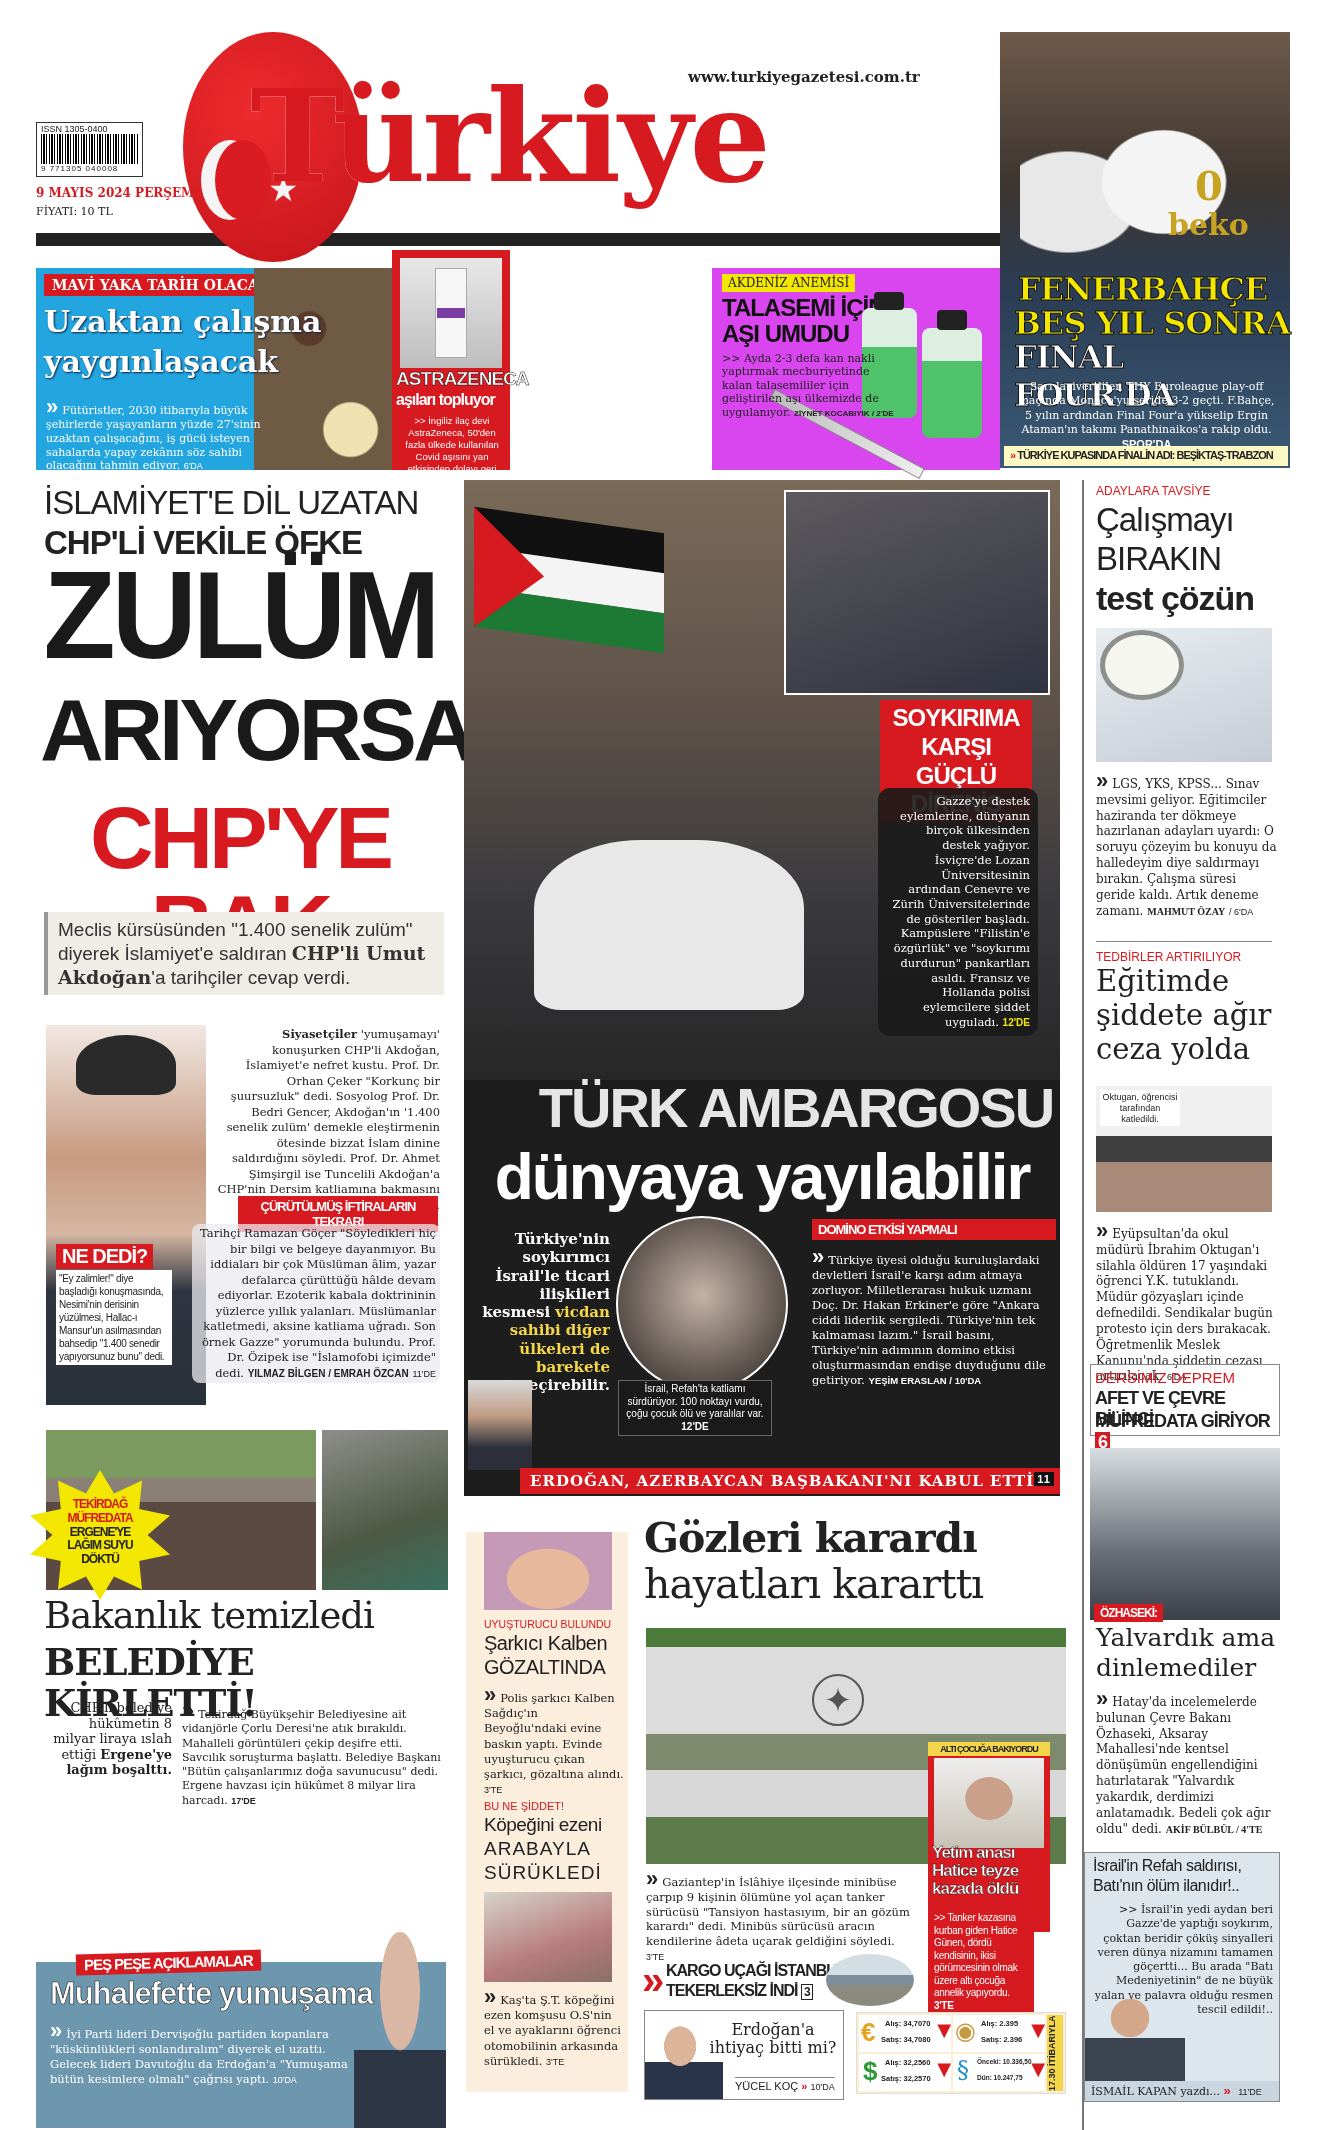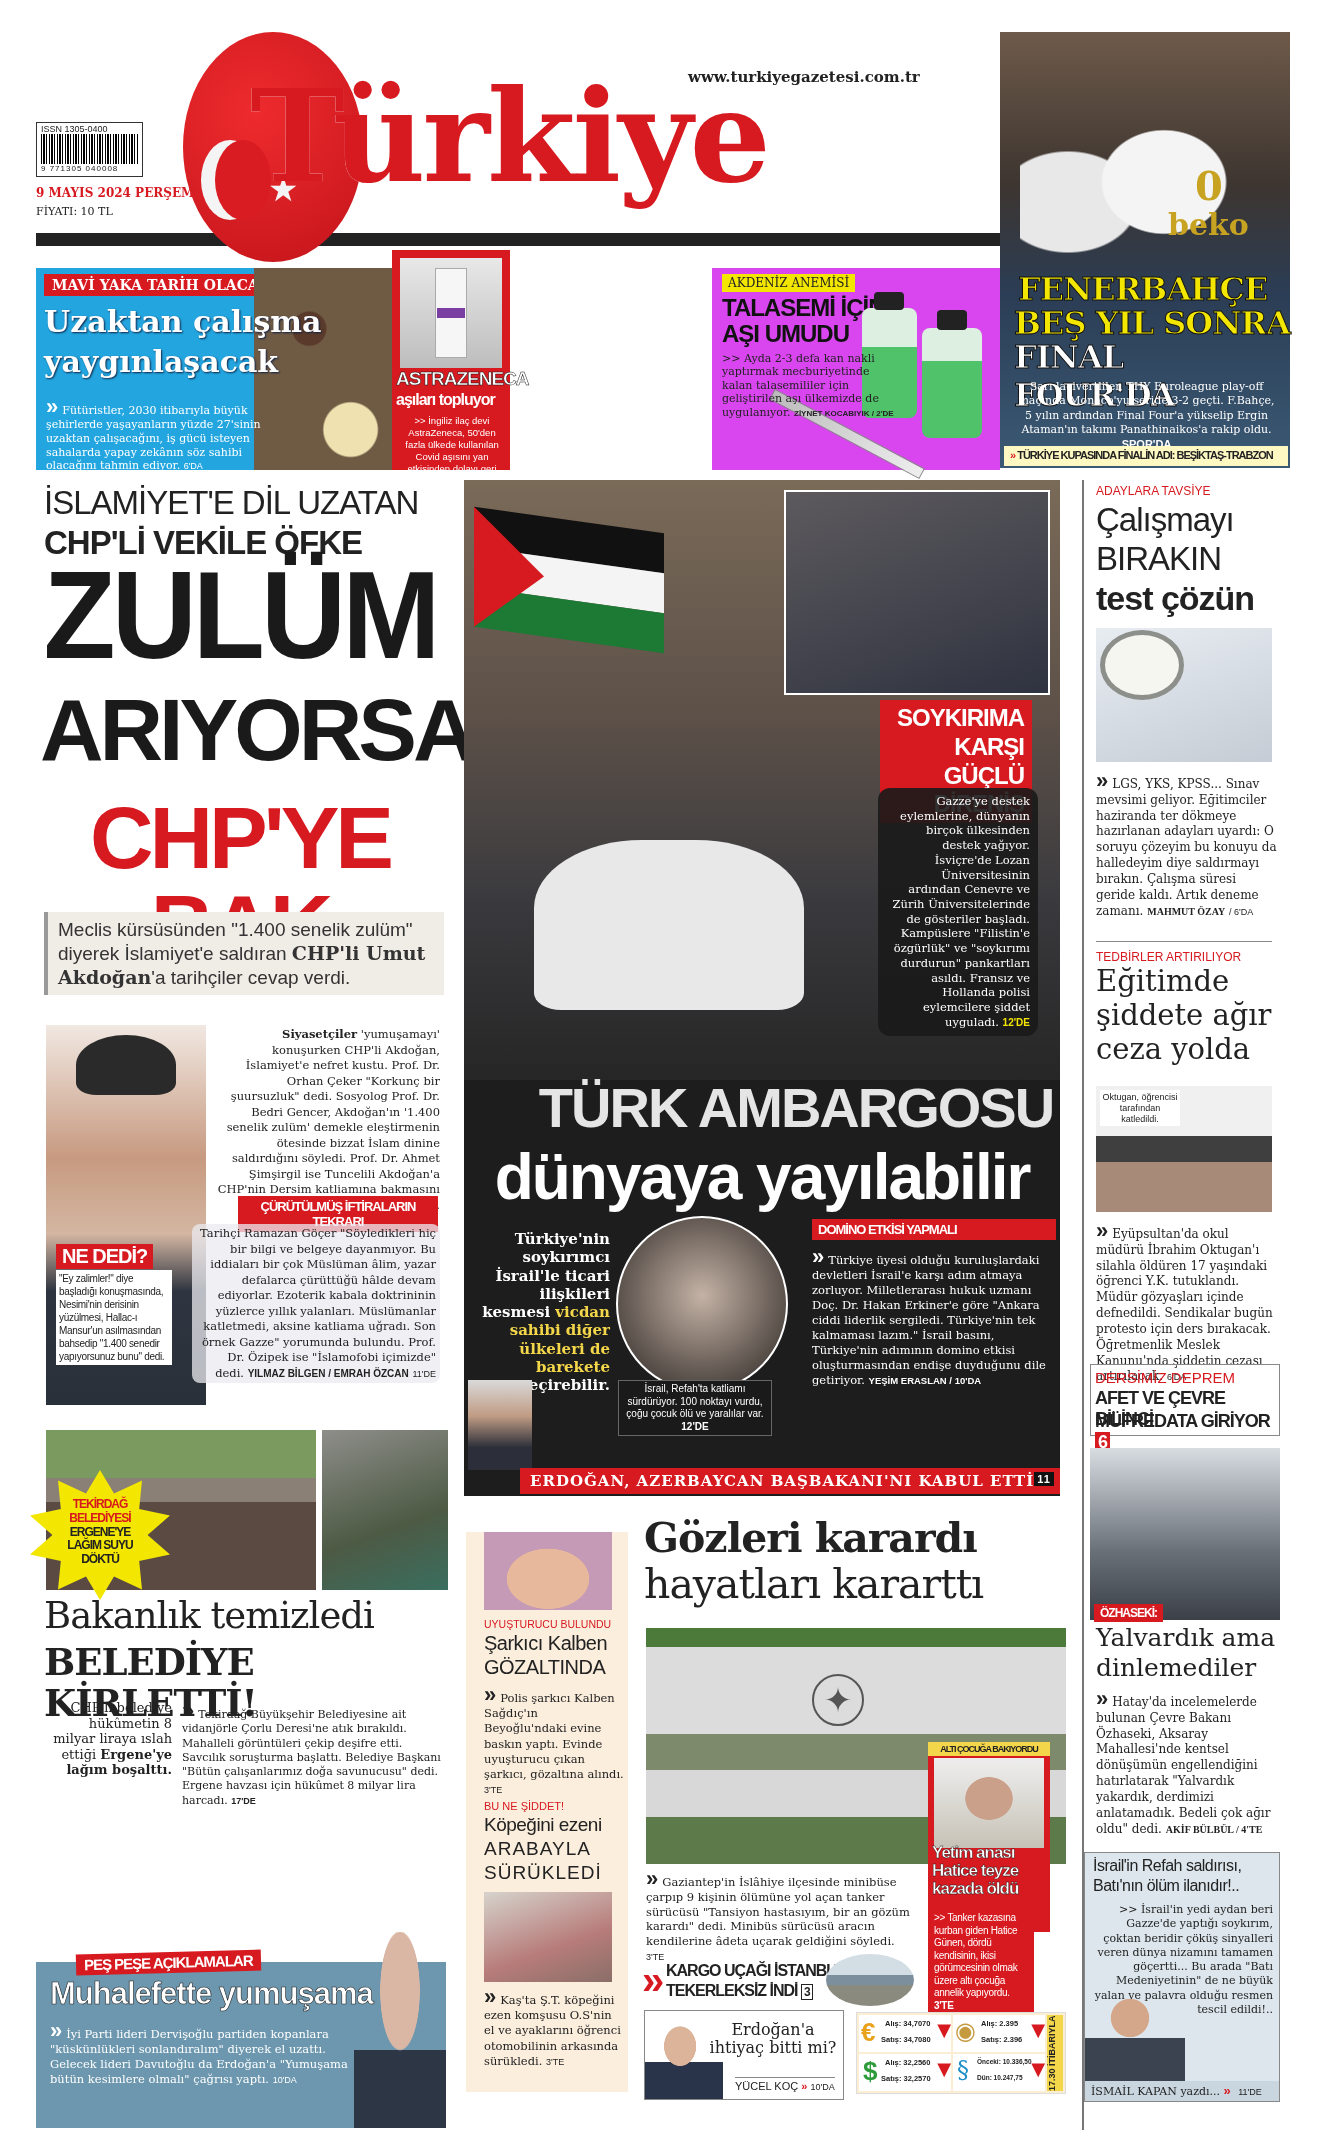--- a/index.html
+++ b/index.html
@@ -124,21 +124,21 @@
   <div class="abs" style="left:0;top:0;width:596px;height:600px;background:linear-gradient(180deg,#7a6a58 0%,#5c5048 40%,#3a3a3e 70%,#262626 100%)">
     <div class="abs" style="left:10px;top:40px;width:190px;height:120px;transform:skewY(8deg)">
       <div style="height:40px;background:#111"></div>
         <div style="height:40px;background:#f4f4f4"></div>
         <div style="height:40px;background:#1c7a35"></div>
       <div class="abs" style="left:0;top:0;width:0;height:0;border-top:60px solid transparent;border-bottom:60px solid transparent;border-left:70px solid #d71920"></div>
     </div>
     <div class="abs" style="left:320px;top:10px;width:266px;height:205px;background:linear-gradient(160deg,#5d5a5e,#2f3340);border:2px solid #fff"></div>
     <div class="abs" style="left:70px;top:360px;width:270px;height:170px;border-radius:40% 40% 10% 10%;background:#e8e8e8"></div>
   </div>
-  <div class="abs cond redbg" style="left:416px;top:220px;width:152px;font-size:24px;line-height:1.2;text-align:right;padding:4px 8px">
+  <div class="abs cond redbg" style="left:416px;top:220px;width:152px;font-size:24px;line-height:1.2;text-align:center;padding:4px 8px">
     <div>SOYKIRIMA</div>
     <div>KARŞI GÜÇLÜ</div>
     <div>DİRENİŞ</div>
   </div>
   <div class="abs serif" style="left:414px;top:308px;width:160px;background:rgba(25,25,25,.9);color:#fff;font-size:11.5px;line-height:1.28;text-align:right;padding:6px 8px;border-radius:12px">
     <span>Gazze'ye destek eylemlerine, dünyanın birçok ülkesinden destek yağıyor. İsviçre'de Lozan Üniversitesinin ardından Cenevre ve Zürih Üniversitelerinde de gösteriler başladı. Kampüslere "Filistin'e özgürlük" ve "soykırımı durdurun" pankartları asıldı. Fransız ve Hollanda polisi eylemcilere şiddet uyguladı.</span>
     <b class="sans" style="color:#f3e600;font-size:10px">12'DE</b>
   </div>
   <div class="abs cond" style="left:0;top:600px;width:664px;text-align:center;font-size:56px;line-height:1;color:#e5e5e5;letter-spacing:-2px">TÜRK AMBARGOSU</div>
   <div class="abs cond" style="left:0;top:665px;width:596px;text-align:center;font-size:64px;line-height:1;color:#fff;letter-spacing:-2px">dünyaya yayılabilir</div>
@@ -225,21 +225,21 @@
     <span class="sans" style="font-size:9px">11'DE</span>
   </div>
 </div>
 
 <div class="abs" style="left:36px;top:1430px;width:410px;height:420px">
   <div class="abs" style="left:10px;top:0;width:270px;height:160px;background:linear-gradient(180deg,#7a9a5f 0 30%,#8a8075 30% 45%,#5a4a42 45%)"></div>
   <div class="abs" style="left:286px;top:0;width:126px;height:160px;background:linear-gradient(160deg,#8e8e8a,#4d5a44 60%,#3a6e5f)"></div>
   <div class="abs" style="left:-6px;top:40px;width:140px;height:130px;background:#f3e600;clip-path:polygon(50% 0,60% 18%,80% 8%,78% 30%,100% 35%,84% 50%,100% 65%,78% 70%,80% 92%,60% 82%,50% 100%,40% 82%,20% 92%,22% 70%,0 65%,16% 50%,0 35%,22% 30%,20% 8%,40% 18%)"></div>
   <div class="abs cond" style="left:18px;top:68px;width:92px;text-align:center;font-size:12px;line-height:1.15">
     <div class="red">TEKİRDAĞ</div>
-    <div class="red">BELEDİYESİ</div>
+    <div class="red">MÜFREDATA</div>
     <div>ERGENE'YE</div>
     <div>LAĞIM SUYU</div>
     <div>DÖKTÜ</div>
   </div>
   <div class="abs serif" style="left:8px;top:166px;font-size:37px;line-height:1.1;letter-spacing:-1px">Bakanlık temizledi</div>
   <div class="abs serif" style="left:8px;top:212px;font-size:37px;line-height:1.1;font-weight:bold;letter-spacing:-1px">BELEDİYE KİRLETTİ!</div>
   <div class="abs serif" style="left:8px;top:270px;width:128px;text-align:right;font-size:13px;line-height:1.2">
     <span>CHP'li belediye hükûmetin 8 milyar liraya ıslah ettiği </span><b>Ergene'ye lağım boşalttı.</b>
   </div>
   <div class="abs serif" style="left:146px;top:270px;width:264px;font-size:11px;line-height:1.3">

